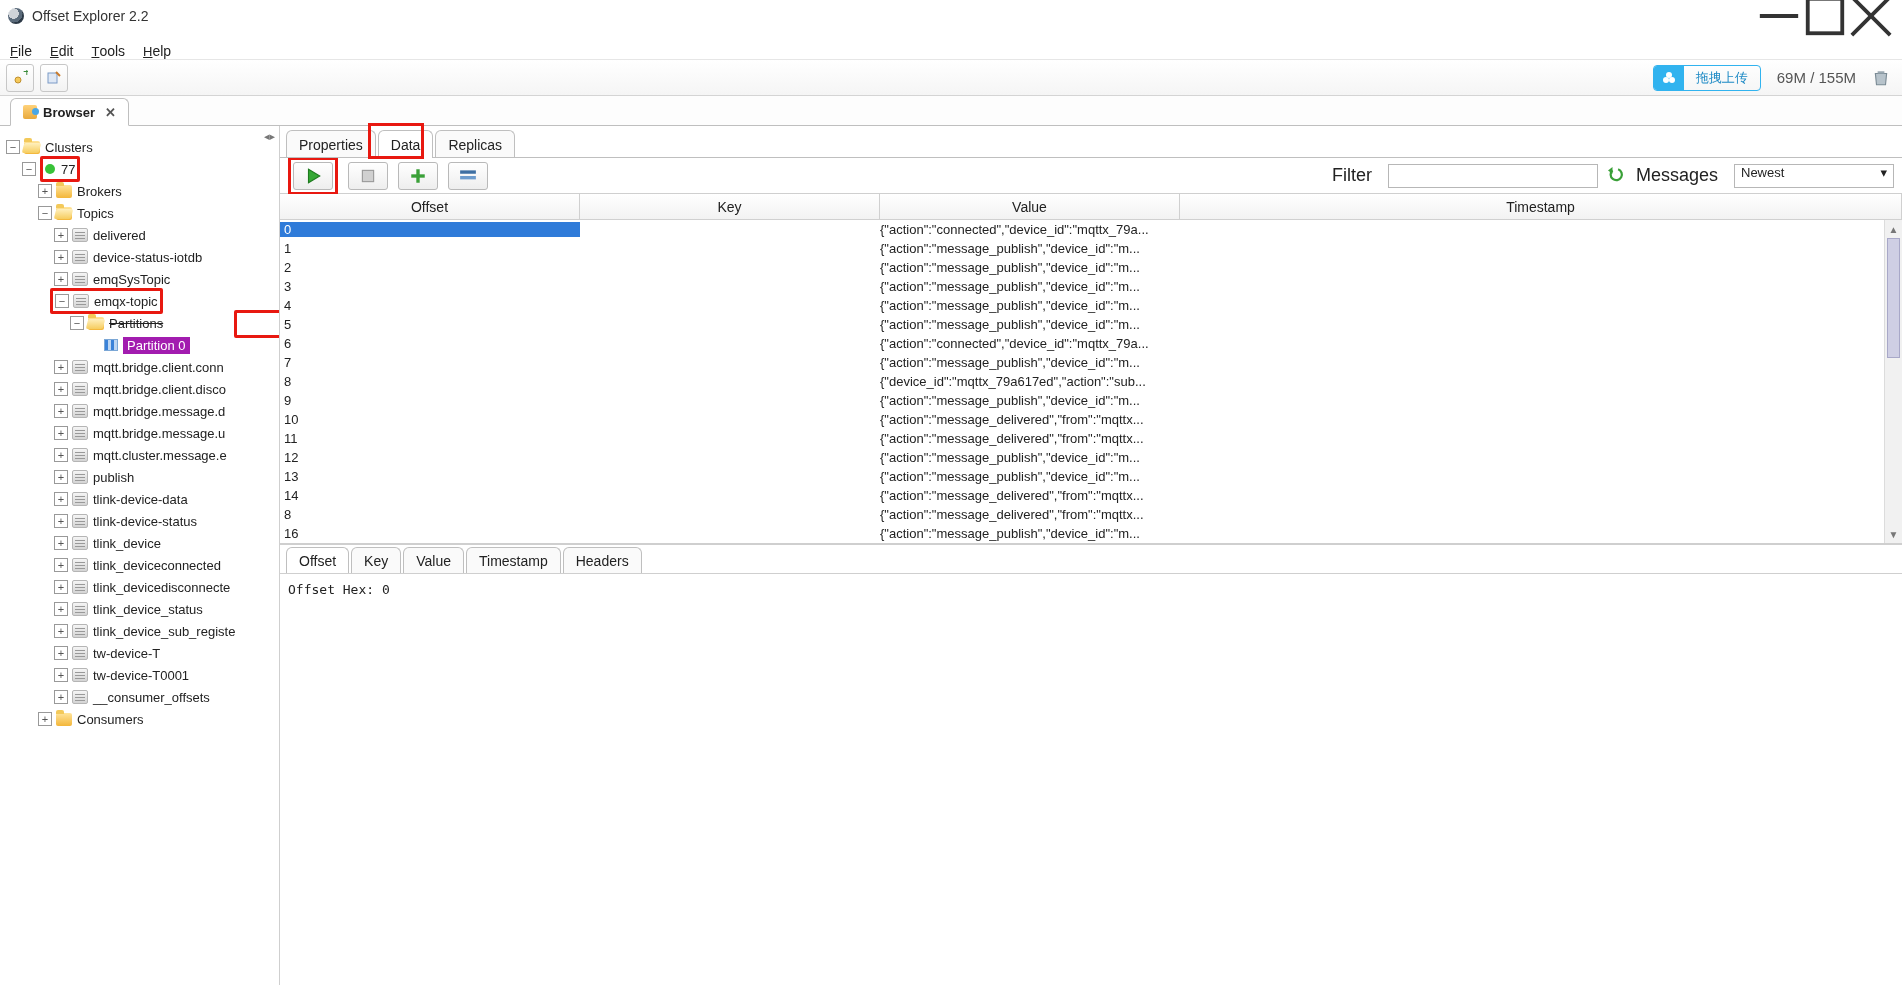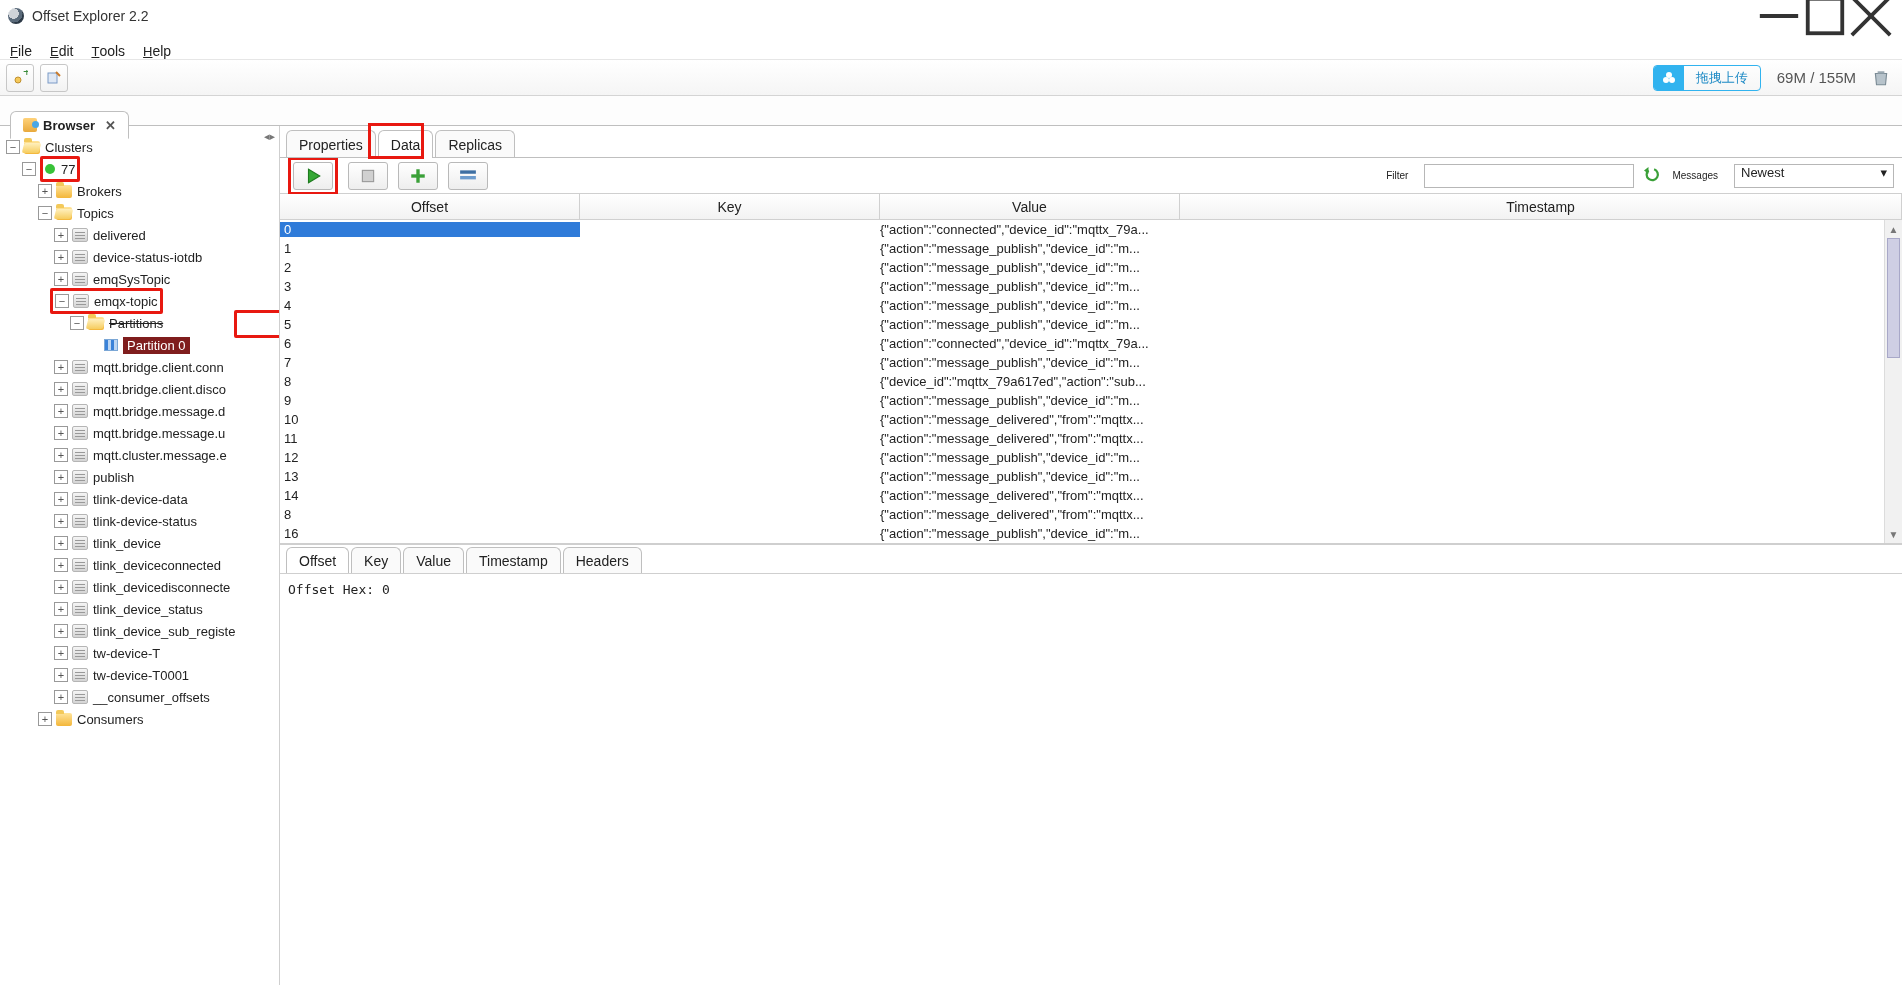--- a/index.html
+++ b/index.html
@@ -15,52 +15,52 @@
 .toolbar{height:36px;display:flex;align-items:center;padding:2px 6px;border-bottom:1px solid #d4d4d4;background:linear-gradient(#fff,#f5f5f5)}
 .tbtn{width:28px;height:28px;border:1px solid #c7c7c7;border-radius:3px;background:linear-gradient(#fff,#f2f2f2);display:flex;align-items:center;justify-content:center;margin-right:6px}
 .tbtn svg{width:16px;height:16px}
 .right-toolbar{margin-left:auto;display:flex;align-items:center;gap:8px}
 .upload-pill{display:flex;align-items:center;border:1px solid #31b3ef;border-radius:4px;overflow:hidden;height:26px}
 .upload-pill .ic{background:#31b3ef;color:#fff;width:30px;height:100%;display:flex;align-items:center;justify-content:center}
 .upload-pill .tx{padding:0 12px;color:#1e8ac5;font-size:13px}
 .mem{font-size:15px;color:#555;padding:0 8px}
 .trash{width:18px;height:18px;margin-right:6px;color:#6d7b86}
 .tabbar{height:30px;display:flex;align-items:flex-end;padding-left:10px;border-bottom:1px solid #bfbfbf;background:#fdfdfd;position:relative}
-.tab{height:28px;border:1px solid #bfbfbf;border-bottom:1px solid #fff;border-radius:6px 6px 0 0;background:#fff;padding:0 12px;display:flex;align-items:center;position:relative;top:14px;font-size:13px}
+.tab{height:28px;border:1px solid #bfbfbf;border-bottom:1px solid #fff;border-radius:6px 6px 0 0;background:#fff;padding:0 12px;display:flex;align-items:center;position:relative;top:1px;font-size:13px}
 .tab .x{margin-left:10px;font-weight:bold;color:#555}
 .tab .tabicon{display:inline-block;width:14px;height:14px;margin-right:6px;background:linear-gradient(#ffd27a,#e8a93c);border-radius:2px;position:relative}
 .tab .tabicon::after{content:"";position:absolute;right:-2px;top:3px;width:7px;height:7px;background:#49a7e6;border-radius:50%}
 .main{display:flex;height:calc(985px - 32px - 28px - 36px - 30px)}
 .left{width:280px;border-right:1px solid #cfcfcf;overflow:hidden;position:relative;padding-top:6px}
 .left .header-arrows{position:absolute;right:4px;top:4px;font-size:11px;color:#777}
 .tree{padding:4px 2px}
 .node{display:flex;align-items:center;height:22px;white-space:nowrap;font-size:14px}
 .exp{width:14px;height:14px;border:1px solid #999;display:flex;align-items:center;justify-content:center;font-size:11px;line-height:1;color:#555;margin-right:4px;background:#fff}
 .sp0{margin-left:4px}.sp1{margin-left:20px}.sp2{margin-left:36px}.sp3{margin-left:52px}.sp4{margin-left:68px}.sp5{margin-left:84px}
 .folder{width:16px;height:13px;margin-right:5px;display:inline-block;background:linear-gradient(#ffe49a,#f3b63a);border-radius:2px;position:relative}
 .folder::before{content:"";position:absolute;left:0;top:-3px;width:8px;height:4px;background:#f3c95a;border-radius:2px 2px 0 0}
 .folder.open::after{content:"";position:absolute;left:-1px;top:2px;width:17px;height:10px;background:linear-gradient(#fff0bd,#f6cd5f);border-radius:2px;transform:skewX(-14deg)}
 .green-dot{width:10px;height:10px;background:#38c238;border-radius:50%;margin-right:6px}
 .book{width:16px;height:14px;margin-right:5px;background:linear-gradient(#f5f5f5,#d4d4d4);border:1px solid #b5b5b5;border-radius:2px;position:relative}
 .book::before{content:"";position:absolute;left:2px;top:3px;width:10px;height:1px;background:#999;box-shadow:0 3px 0 #999,0 6px 0 #999}
 .part-icon{width:14px;height:12px;margin-right:5px;background:repeating-linear-gradient(90deg,#3a82d8 0 3px,#bcd6f3 3px 6px);border:1px solid #7ba7d6}
-.sel{background:#7f1d1d;color:#fff;padding:1px 4px}
+.sel{background:#a21caf;color:#fff;padding:1px 4px}
 .redbox{border:3px solid #e81810;border-radius:2px;padding:0 2px;display:inline-flex;align-items:center;height:26px}
 .right{flex:1;display:flex;flex-direction:column}
 .subtabs{height:32px;display:flex;align-items:flex-end;padding-left:6px;position:relative}
 .subtab{height:28px;border:1px solid #bfbfbf;border-bottom:none;border-radius:6px 6px 0 0;padding:0 12px;display:flex;align-items:center;margin-right:2px;background:#fafafa;font-size:14px;position:relative}
 .subtab.active{background:#fff;z-index:2}
 .subtabs::after{content:"";position:absolute;left:0;right:0;bottom:0;height:1px;background:#bfbfbf}
 .data-redbox{border:3px solid #e81810;position:absolute;left:88px;top:-3px;width:56px;height:36px;z-index:3;pointer-events:none}
 .actionbar{height:36px;border-bottom:1px solid #cfcfcf;display:flex;align-items:center;padding:0 8px;gap:10px}
 .actbtn{width:40px;height:28px;border:1px solid #b9b9b9;border-radius:3px;background:linear-gradient(#fff,#eee);display:flex;align-items:center;justify-content:center}
 .actbtn svg{width:18px;height:18px}
 .run-redbox{border:3px solid #e81810;padding:2px;display:inline-flex}
 .actionbar .spacer{flex:1}
-.lbl{font-size:10px;margin-right:6px}
+.lbl{font-size:18px;margin-right:6px}
 .filter-in{width:210px;height:24px;border:1px solid #b7b7b7;padding:0 4px}
 .down-arrow{width:18px;height:18px;color:#3aa038}
 .msg-sel{height:24px;border:1px solid #b7b7b7;flex:0 0 160px;display:flex;align-items:flex-start;justify-content:space-between;padding:0 6px}
 .grid-head{height:26px;display:flex;border-bottom:1px solid #d0d0d0;background:linear-gradient(#fff,#f2f2f2)}
 .gh{border-right:1px solid #d0d0d0;display:flex;align-items:center;justify-content:center;font-size:14px}
 .c-off{width:300px}.c-key{width:300px}.c-val{width:300px}.c-ts{flex:1}
 .grid-body{height:324px;overflow:hidden;position:relative;border-bottom:1px solid #cfcfcf}
 .row{height:19px;display:flex;align-items:center;font-size:14px}
 .row .cell-off{width:300px;padding-left:4px}
 .row .cell-key{width:300px}

